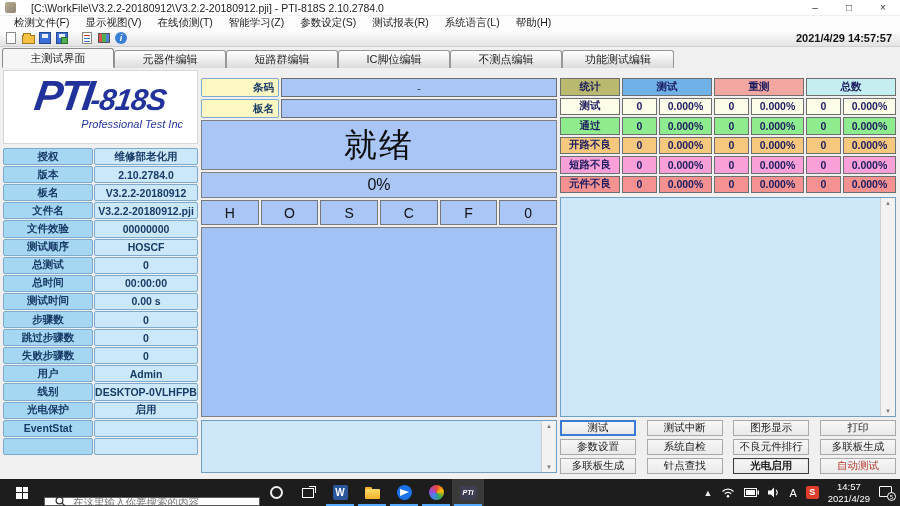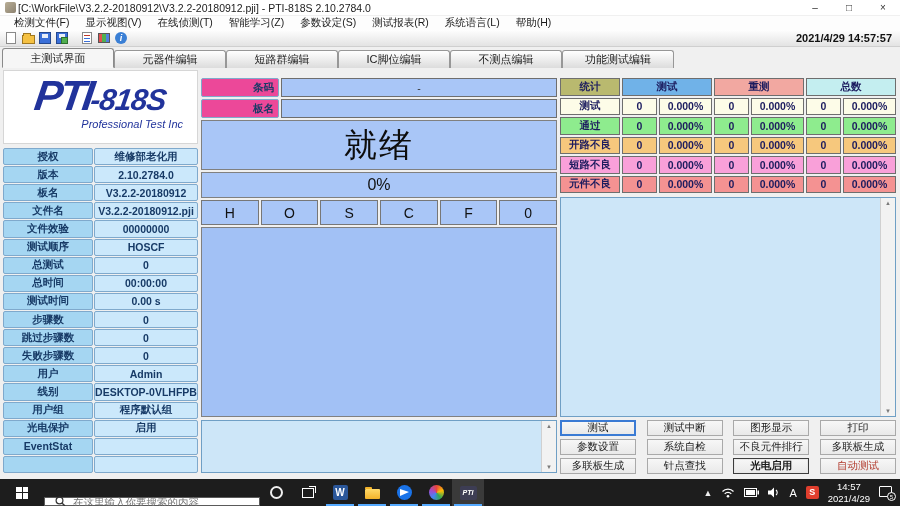--- a/index.html
+++ b/index.html
@@ -6,21 +6,21 @@
   html,body { width:900px; height:506px; overflow:hidden; }
   #screen {
     position:relative; width:900px; height:506px; overflow:hidden;
     background:#f0f0f0; font-family:"Liberation Sans", sans-serif; color:#222;
   }
   
   .titlebar { position:absolute; top:0; left:0; right:0; height:16px; background:#ffffff;
     display:flex; align-items:center; font-size:10.5px; border-bottom:1px solid #f0f0f0; }
   .app-icon { width:11px; height:11px; margin-left:5px; border-radius:2px;
     background:linear-gradient(135deg,#b9ae96,#8d8371); flex:0 0 auto; }
-  .title-text { margin-left:2px; color:#1b1b1b; white-space:nowrap; }
+  .title-text { margin-left:15px; color:#1b1b1b; white-space:nowrap; }
   .win-controls { margin-left:auto; display:flex; height:100%; }
   .win-controls span { width:34px; text-align:center; font-size:10px; color:#333; line-height:16px; }
   
   .menubar { position:absolute; top:16px; left:0; right:0; height:14px; background:#fdfdfd;
     display:flex; align-items:center; padding-left:6px; font-size:10.5px; }
   .menubar span { padding:0 8px; color:#1b1b1b; white-space:nowrap; }
   
   .toolbar { position:absolute; top:30px; left:0; right:0; height:17px;
     background:linear-gradient(#fefefe,#e3e3e3); border-bottom:1px solid #cfcfcf;
     display:flex; align-items:center; padding-left:5px; gap:4px; }
@@ -59,21 +59,21 @@
   .info-table { position:absolute; left:3px; top:80px; width:195px; height:325px;
     display:grid; grid-template-rows:repeat(18,1fr); row-gap:1px; }
   .info-row { display:grid; grid-template-columns:90px 1fr; column-gap:1px; }
   .info-row div { border:1px solid #7fa9cc; border-radius:2px; font-size:10.5px; font-weight:600;
     color:#173a66; display:flex; align-items:center; justify-content:center; overflow:hidden; white-space:nowrap; }
   .info-label { background:#a5d6f2; }
   .info-value { background:#cbe8fb; }
   
   .center-pane { position:absolute; left:201px; top:0; width:356px; height:100%; }
   .field-row { position:absolute; left:0; width:100%; height:19px; display:flex; gap:2px; }
-  .field-label { width:78px; background:#ec4899; border:1px solid #7fa9cc; border-radius:2px;
+  .field-label { width:78px; background:#fef9c3; border:1px solid #7fa9cc; border-radius:2px;
     font-size:10.5px; font-weight:600; color:#173a66; display:flex; align-items:center; justify-content:center;padding-left:47px; }
   .field-box { flex:1; background:#a9c6f7; border:1px solid #6e6e6e; font-size:10.5px; color:#333;
     display:flex; align-items:center; justify-content:center; }
   .status-panel { position:absolute; left:0; top:52px; width:100%; height:50px; background:#a9c6f7;
     border:1px solid #808080; display:flex; align-items:center; justify-content:center;
     font-size:33px; color:#0d0d0d; letter-spacing:2px; }
   .progress-panel { position:absolute; left:0; top:104px; width:100%; height:26px; background:#a9c6f7;
     border:1px solid #808080; display:flex; align-items:center; justify-content:center; font-size:16px; color:#111; }
   .seq-row { position:absolute; left:0; top:132px; width:100%; height:25px; display:flex; gap:2px; }
   .seq-cell { flex:1; background:#a9c6f7; border:1px solid #777; font-size:14px; color:#111;
@@ -262,24 +262,20 @@
         </div>
       <div class="info-row">
           <div class="info-label">用户</div>
           <div class="info-value">Admin</div>
         </div>
       <div class="info-row">
           <div class="info-label">线别</div>
           <div class="info-value">DESKTOP-0VLHFPB</div>
         </div>
       <div class="info-row">
-          <div class="info-label">用户组</div>
-          <div class="info-value">程序默认组</div>
-        </div>
-      <div class="info-row">
           <div class="info-label">光电保护</div>
           <div class="info-value">启用</div>
         </div>
       <div class="info-row">
           <div class="info-label">EventStat</div>
           <div class="info-value"></div>
         </div>
       <div class="info-row">
           <div class="info-label"></div>
           <div class="info-value"></div>

